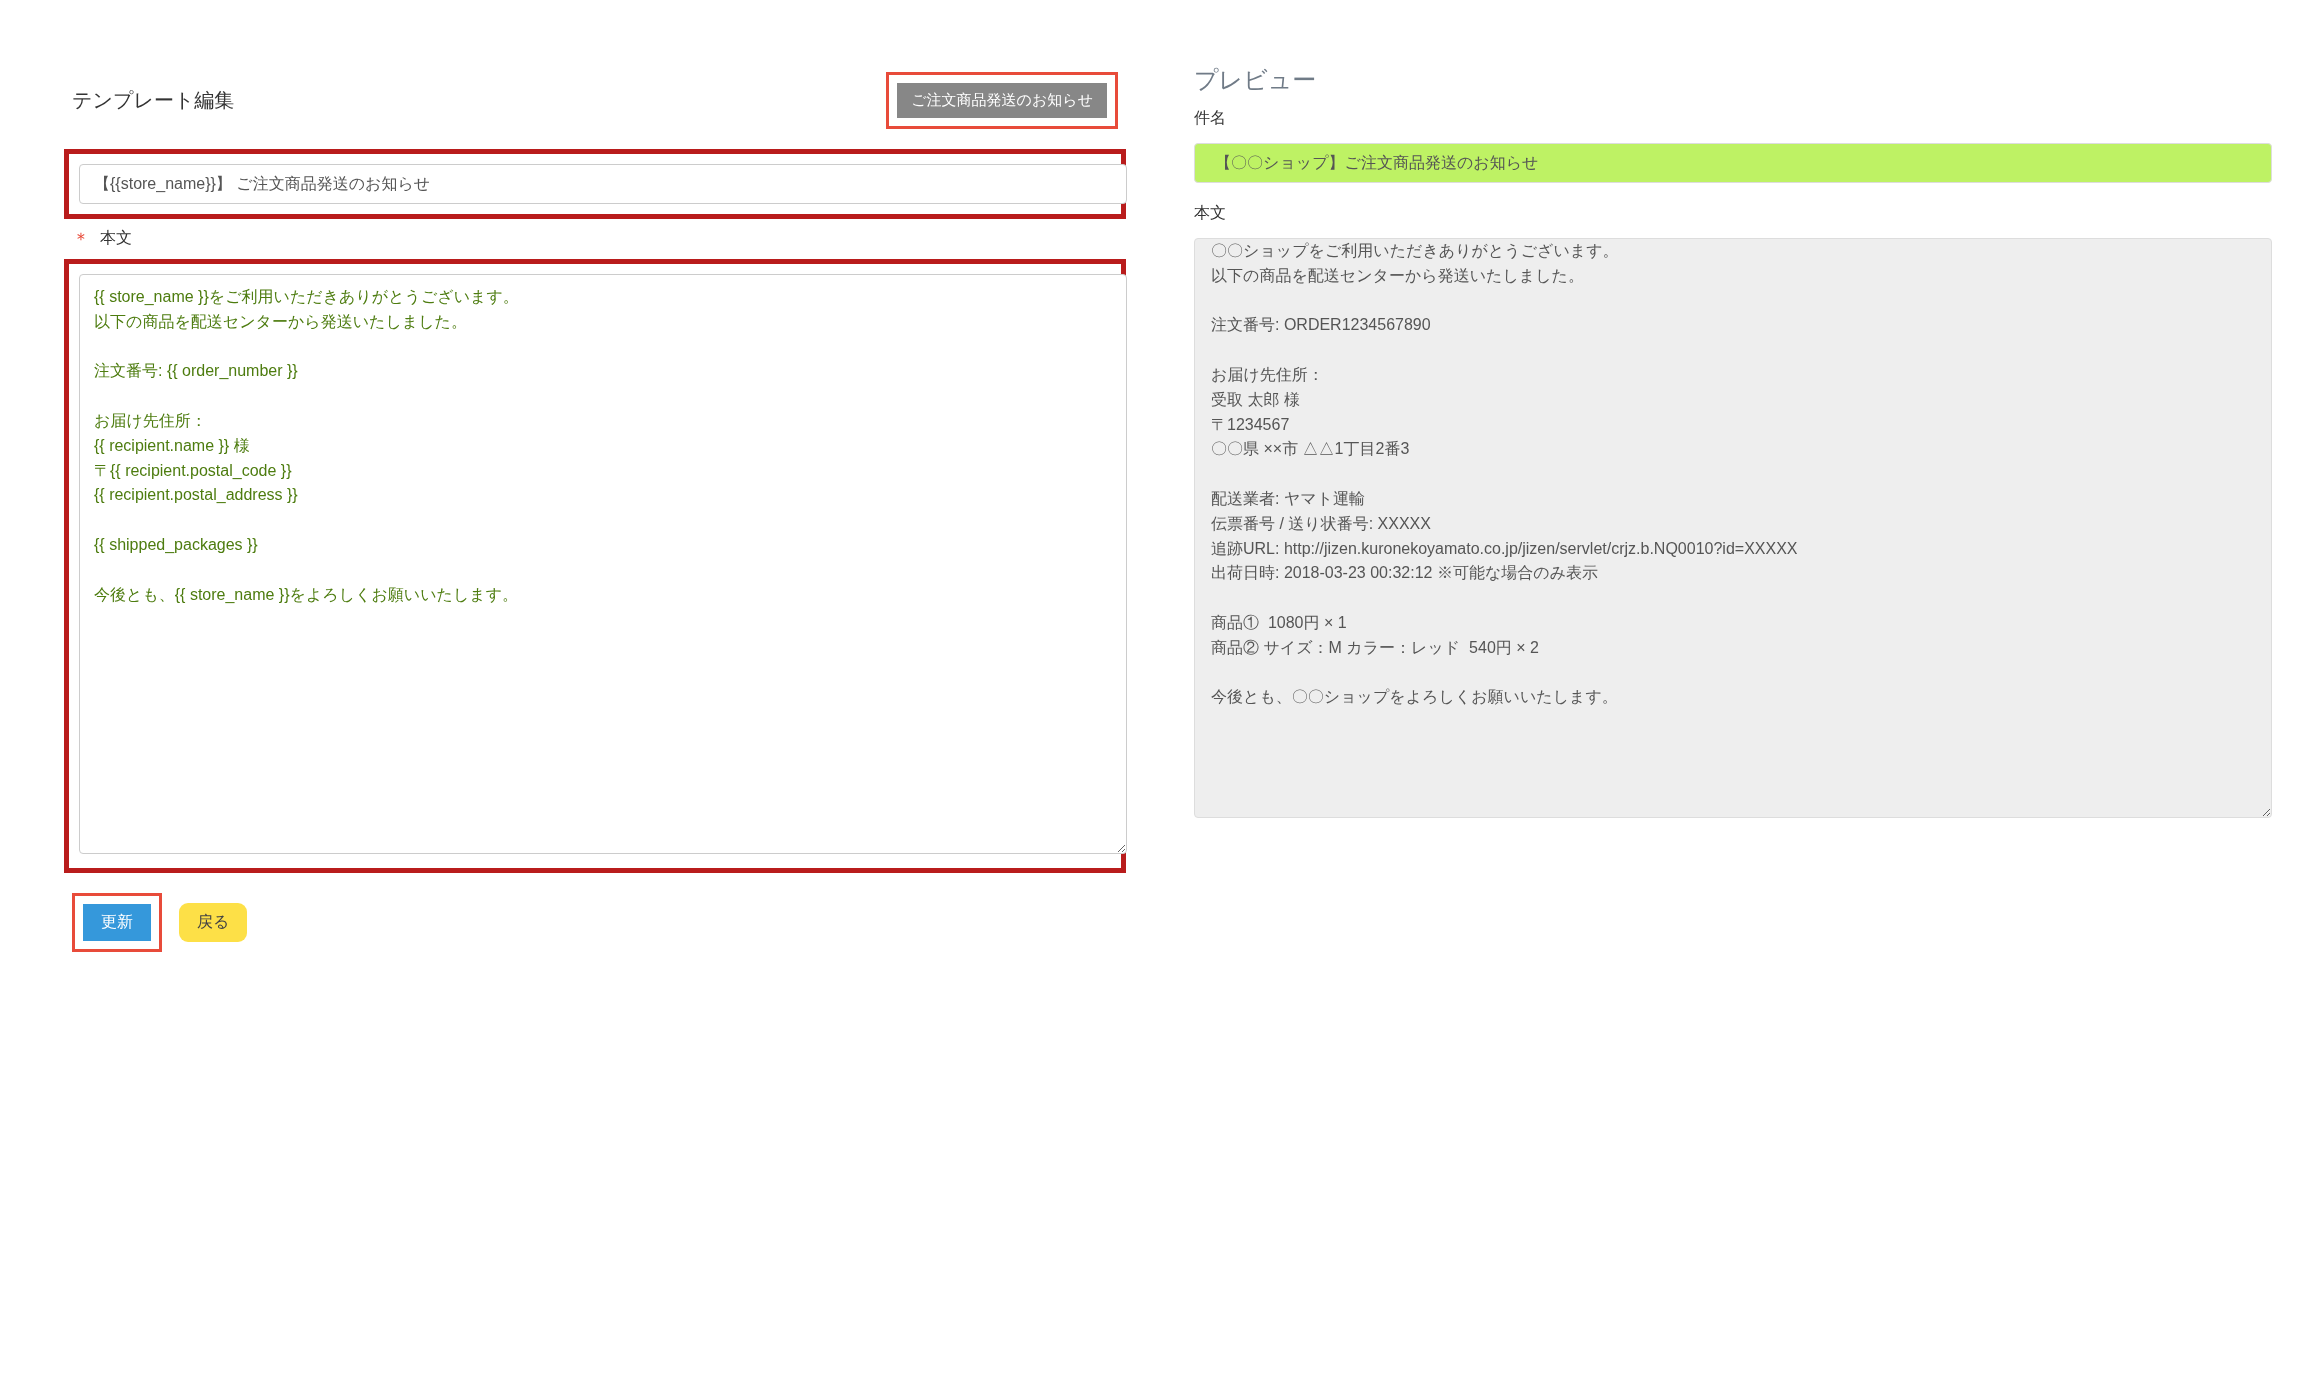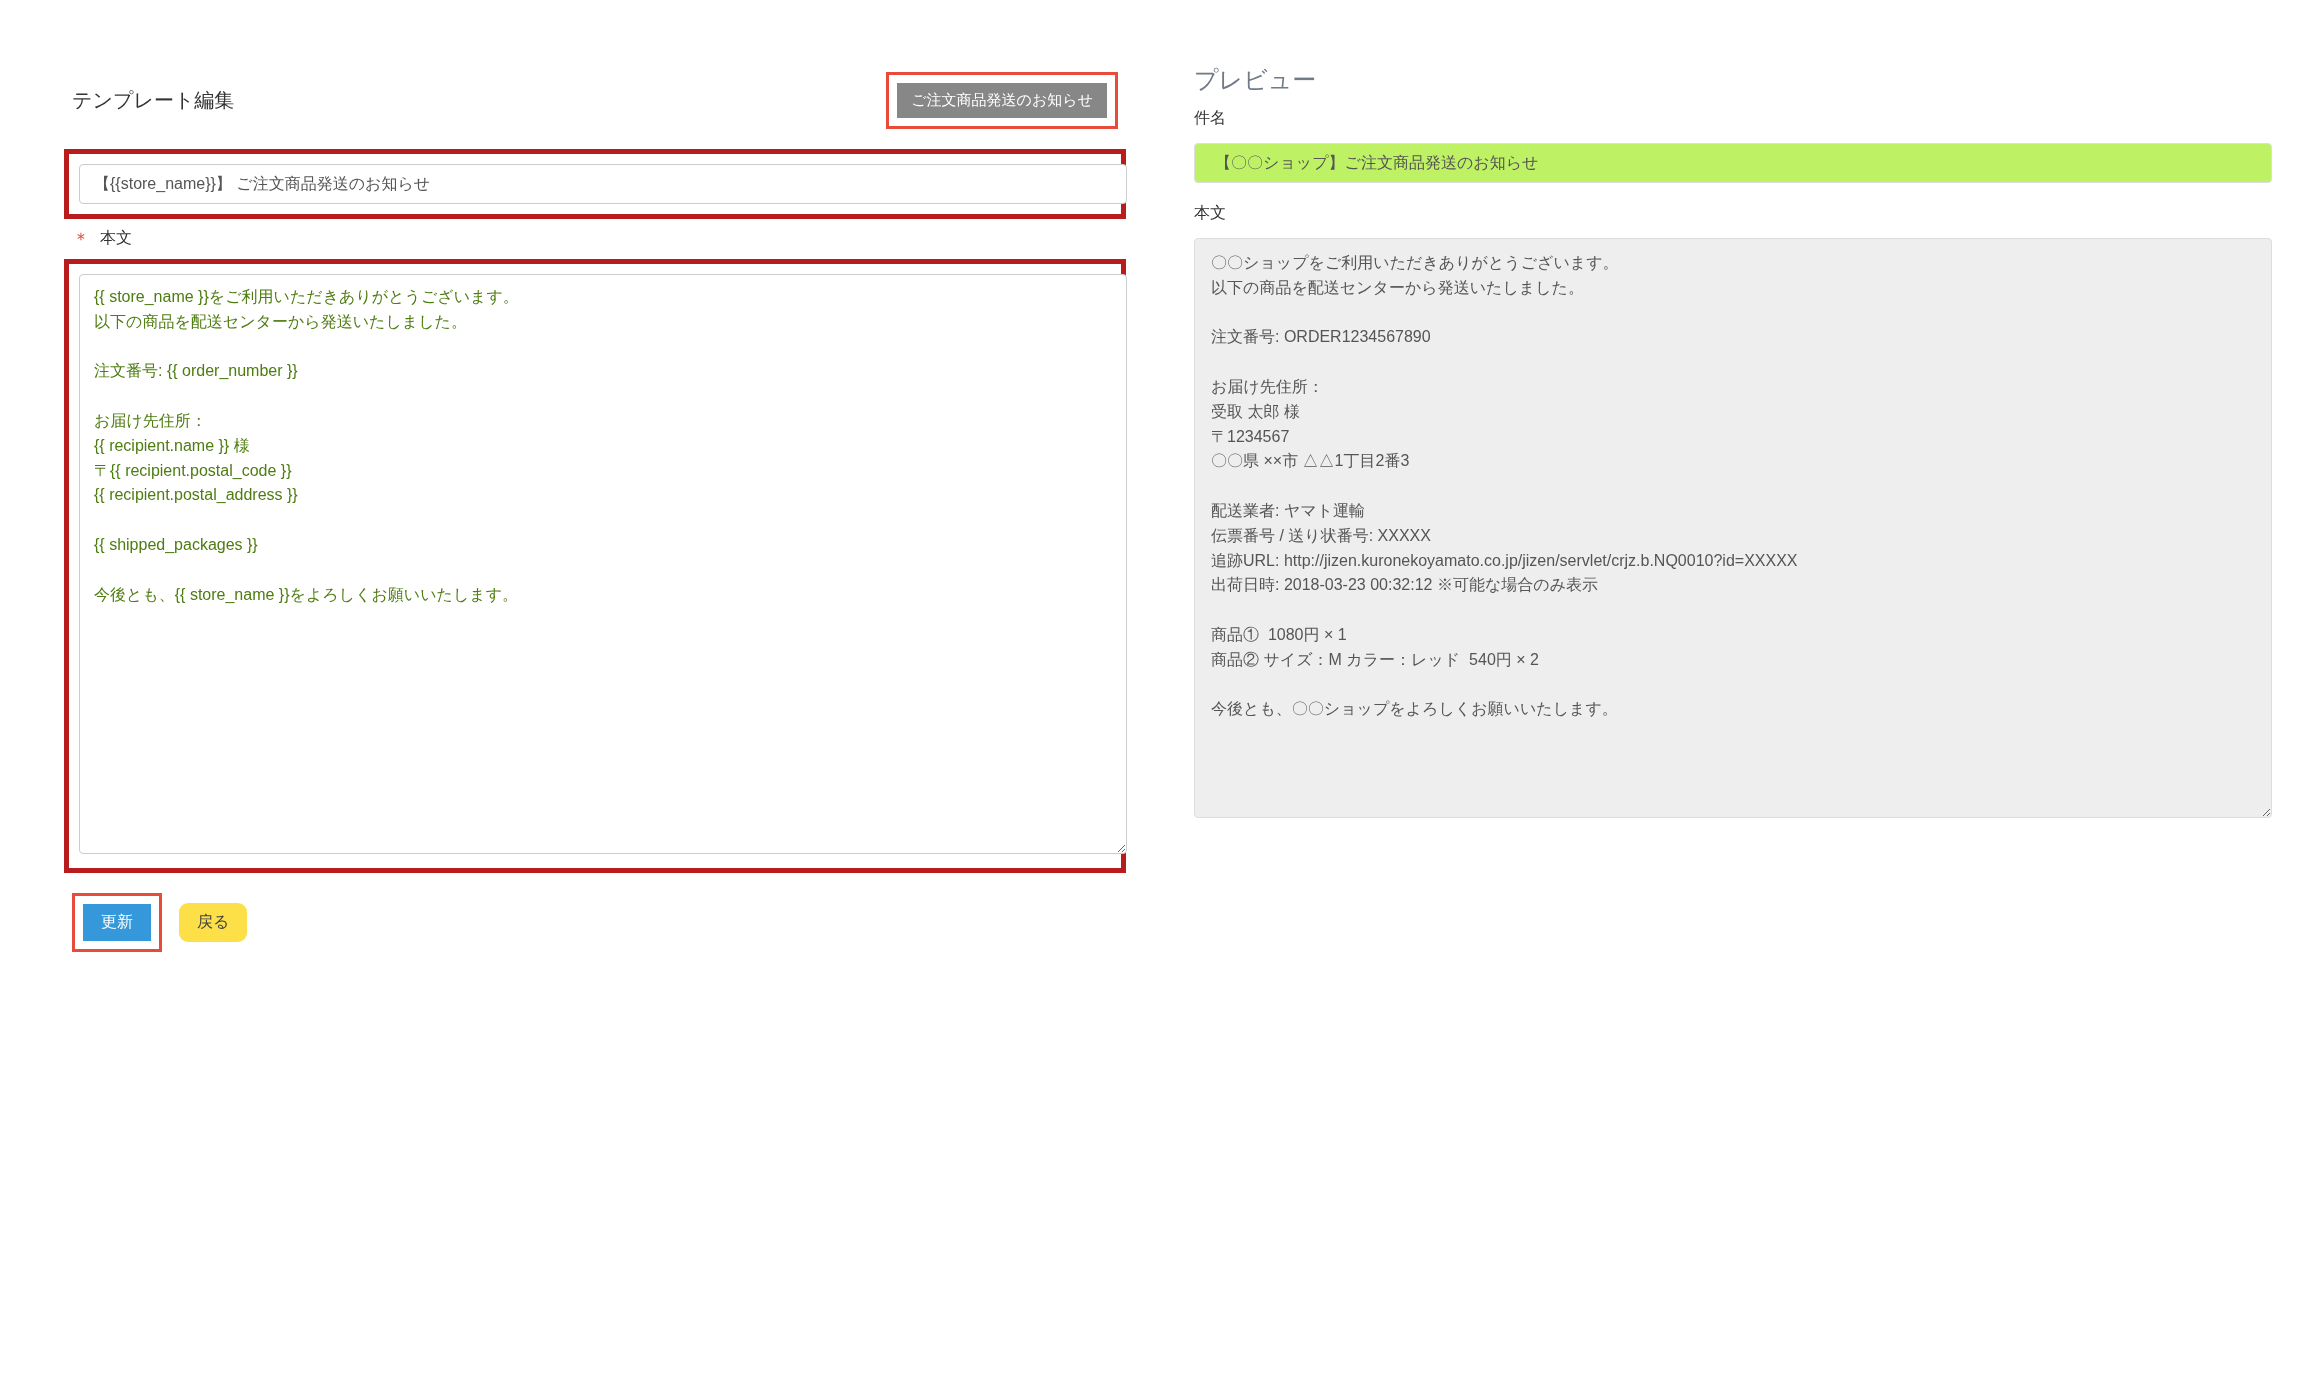--- a/index.html
+++ b/index.html
@@ -134,21 +134,21 @@
       border: 1px solid #ddd;
       border-radius: 4px;
       font-family: inherit;
       color: #555;
       background: #bef264;
       margin-bottom: 12px;
     }
     .preview-body {
       width: 100%;
       height: 580px;
-      padding: 12px 16px;
+      padding: 0 16px;
       font-size: 16px;
       line-height: 1.55;
       border: 1px solid #ddd;
       border-radius: 4px;
       font-family: inherit;
       color: #555;
       background: #eeeeee;
       resize: vertical;
       white-space: pre-wrap;
       overflow: auto;

